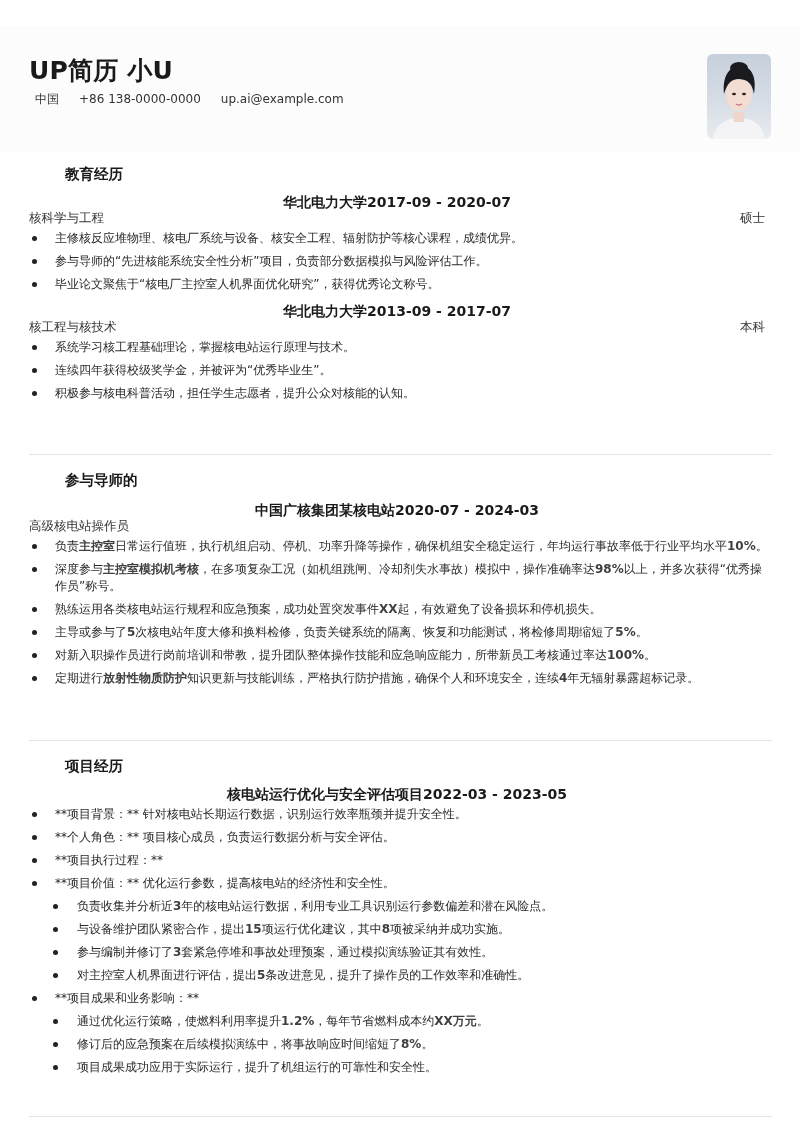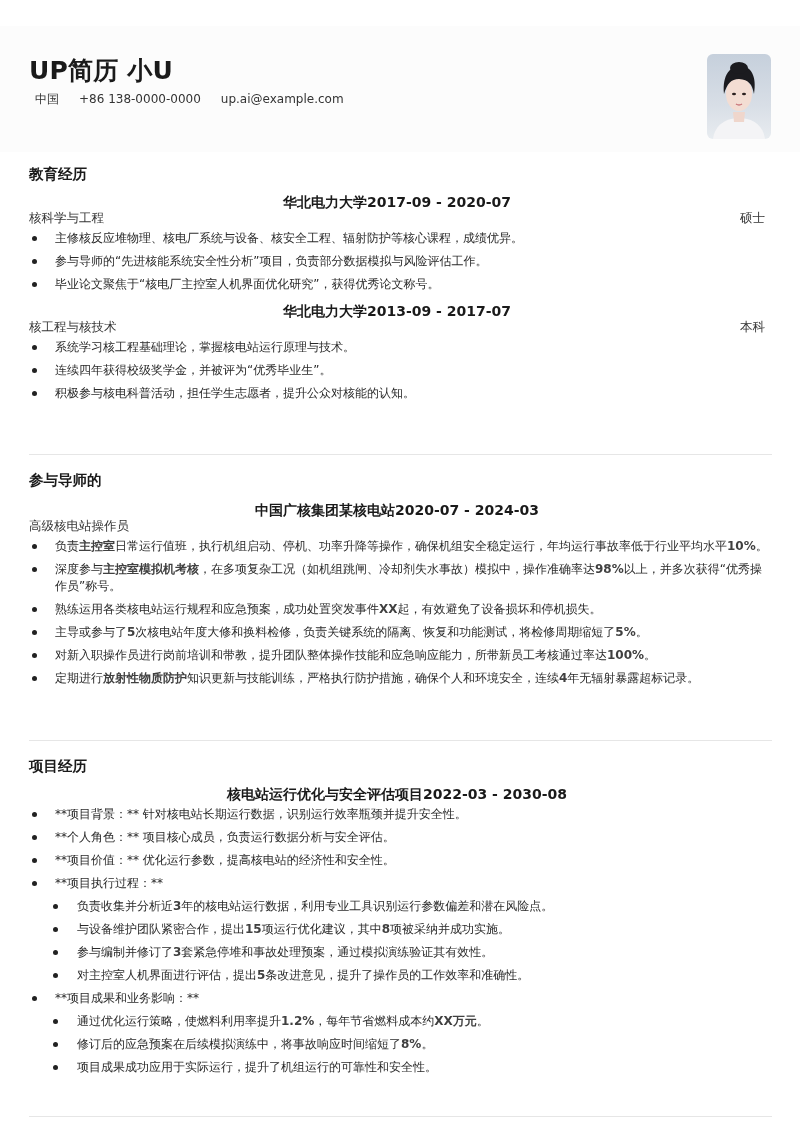--- a/index.html
+++ b/index.html
@@ -8,21 +8,21 @@
 
   .header-bg { position: absolute; left: 0; top: 26px; width: 800px; height: 126px; background: #fcfcfc; }
   .header { position: absolute; left: 29px; top: 55px; width: 742px; }
   .name { font-size: 25px; font-weight: bold; color: #1a1a1a; letter-spacing: 0.2px; line-height: 32px; }
   .contact { margin-top: 4px; display: flex; font-size: 12px; color: #333; line-height: 16px; padding-left: 6px; }
   .contact span { margin-right: 20px; }
   .photo { position: absolute; left: 707px; top: 54px; width: 64px; height: 85px; border-radius: 6px; overflow: hidden;
            background: linear-gradient(180deg, #c6d0dc 0%, #d8dee6 60%, #e8ecf0 100%); }
 
   .section { position: absolute; left: 29px; width: 742px; }
-  .section-title { font-size: 14.5px; font-weight: bold; color: #1a1a1a; line-height: 20px; }
+  .section-title { font-size: 14.5px; font-weight: bold; color: #1a1a1a; line-height: 20px; margin-left: 36px; }
   .divider { position: absolute; left: 29px; width: 743px; height: 1px; background: #e6e6e6; }
 
   .entry { position: relative; }
   .entry-head { display: flex; justify-content: center; font-size: 14px; line-height: 16px; }
   .entry-org { font-weight: bold; color: #1a1a1a; }
   .entry-date { font-weight: bold; color: #1a1a1a; padding-right: 6px; }
   .entry-sub { display: flex; justify-content: space-between; font-size: 12.5px; color: #333; line-height: 16px; }
   .entry-sub .degree { padding-right: 6px; }
 
   ul.bullets { list-style: none; margin-top: 4px; }
@@ -118,27 +118,27 @@
   </div>
 </div>
 
 <div class="divider" style="top:740px;"></div>
 
 <div class="section" style="top:756px;">
   <div class="section-title">项目经历</div>
   <div class="entry" style="margin-top:10px;">
     <div class="entry-head">
       <span class="entry-org">核电站运行优化与安全评估项目</span>
-      <span class="entry-date">2022-03 - 2030-08</span>
+      <span class="entry-date">2022-03 - 2023-05</span>
     </div>
     <ul class="bullets" id="project-bullets">
         <li>**项目背景：** 针对核电站长期运行数据，识别运行效率瓶颈并提升安全性。</li>
         <li>**个人角色：** 项目核心成员，负责运行数据分析与安全评估。</li>
+        <li>**项目执行过程：**</li>
         <li>**项目价值：** 优化运行参数，提高核电站的经济性和安全性。</li>
-        <li>**项目执行过程：**</li>
         <li class="nested">负责收集并分析近<b>3</b>年的核电站运行数据，利用专业工具识别运行参数偏差和潜在风险点。</li>
         <li class="nested">与设备维护团队紧密合作，提出<b>15</b>项运行优化建议，其中<b>8</b>项被采纳并成功实施。</li>
         <li class="nested">参与编制并修订了<b>3</b>套紧急停堆和事故处理预案，通过模拟演练验证其有效性。</li>
         <li class="nested">对主控室人机界面进行评估，提出<b>5</b>条改进意见，提升了操作员的工作效率和准确性。</li>
         <li>**项目成果和业务影响：**</li>
         <li class="nested">通过优化运行策略，使燃料利用率提升<b>1.2%</b>，每年节省燃料成本约<b>XX万元</b>。</li>
         <li class="nested">修订后的应急预案在后续模拟演练中，将事故响应时间缩短了<b>8%</b>。</li>
         <li class="nested">项目成果成功应用于实际运行，提升了机组运行的可靠性和安全性。</li>
       </ul>
   </div>

